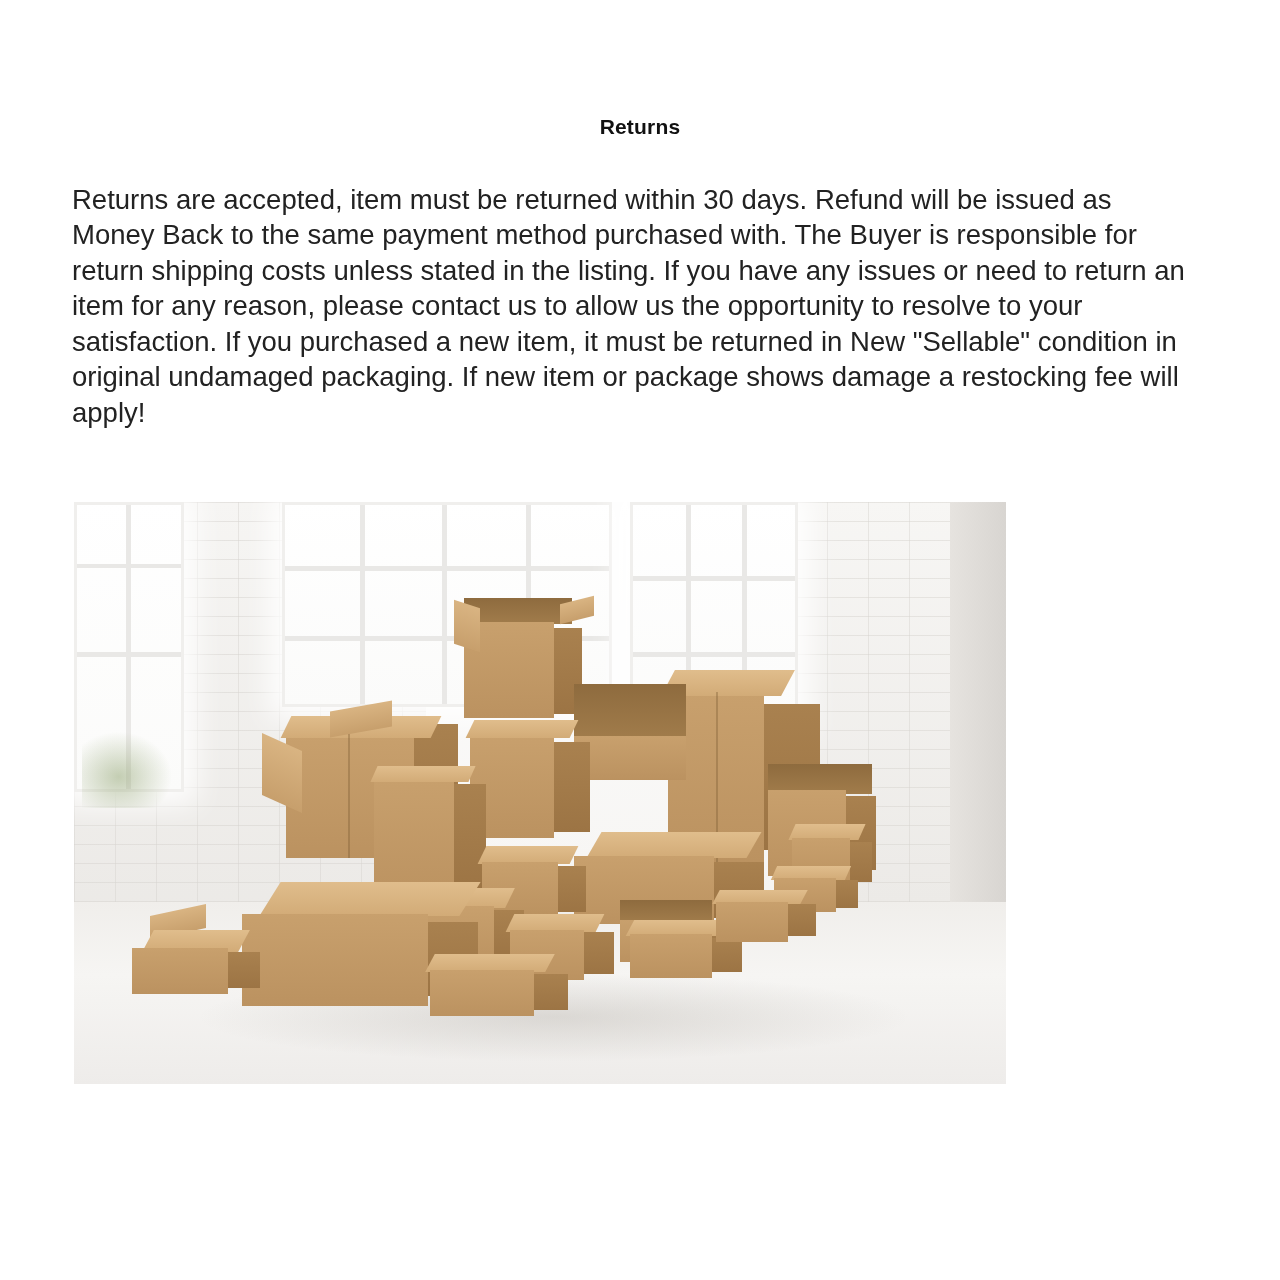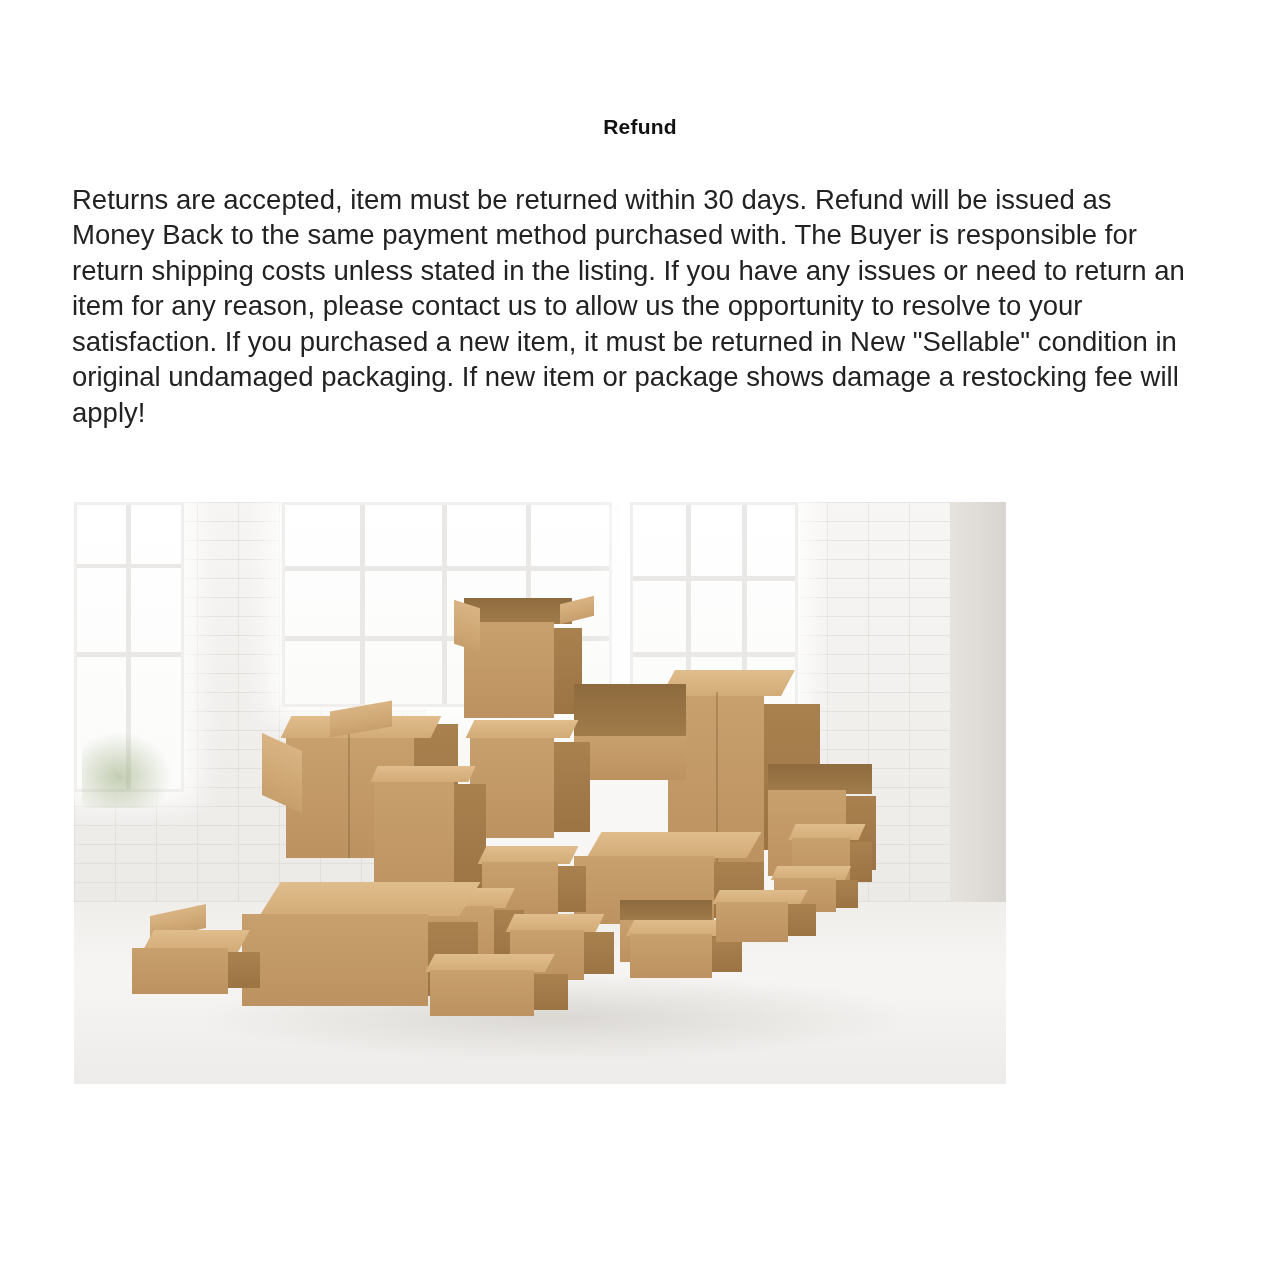--- a/index.html
+++ b/index.html
@@ -143,21 +143,21 @@
   .inner {
     position: absolute;
     background: linear-gradient(to bottom, #8e6b3e, #a17c4b);
   }
 </style>
 </head>
 <body>
 
 <div class="page">
 
-  <div class="doc-title">Refund</div>
+  <div class="doc-title">Returns</div>
 
   <div class="policy-body">Returns are accepted, item must be returned within 30 days. Refund will be issued as Money Back to the same payment method purchased with. The Buyer is responsible for return shipping costs unless stated in the listing. If you have any issues or need to return an item for any reason, please contact us to allow us the opportunity to resolve to your satisfaction. If you purchased a new item, it must be returned in New "Sellable" condition in original undamaged packaging. If new item or package shows damage a restocking fee will apply!</div>
 
   <div class="photo-frame">
     <div class="room"></div>
     <div class="wall-left"></div>
     <div class="wall-right"></div>
     <div class="wall-far"></div>
 
     <div class="window win-a">

